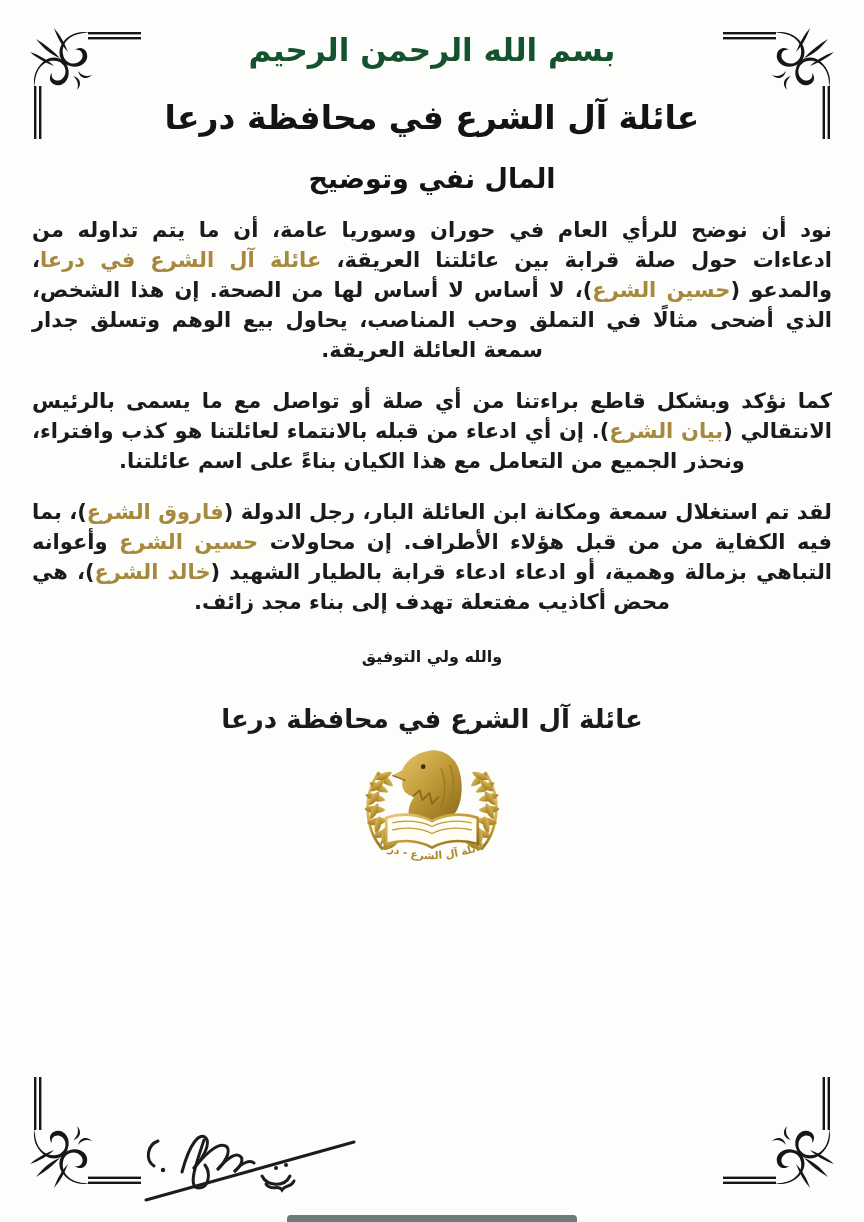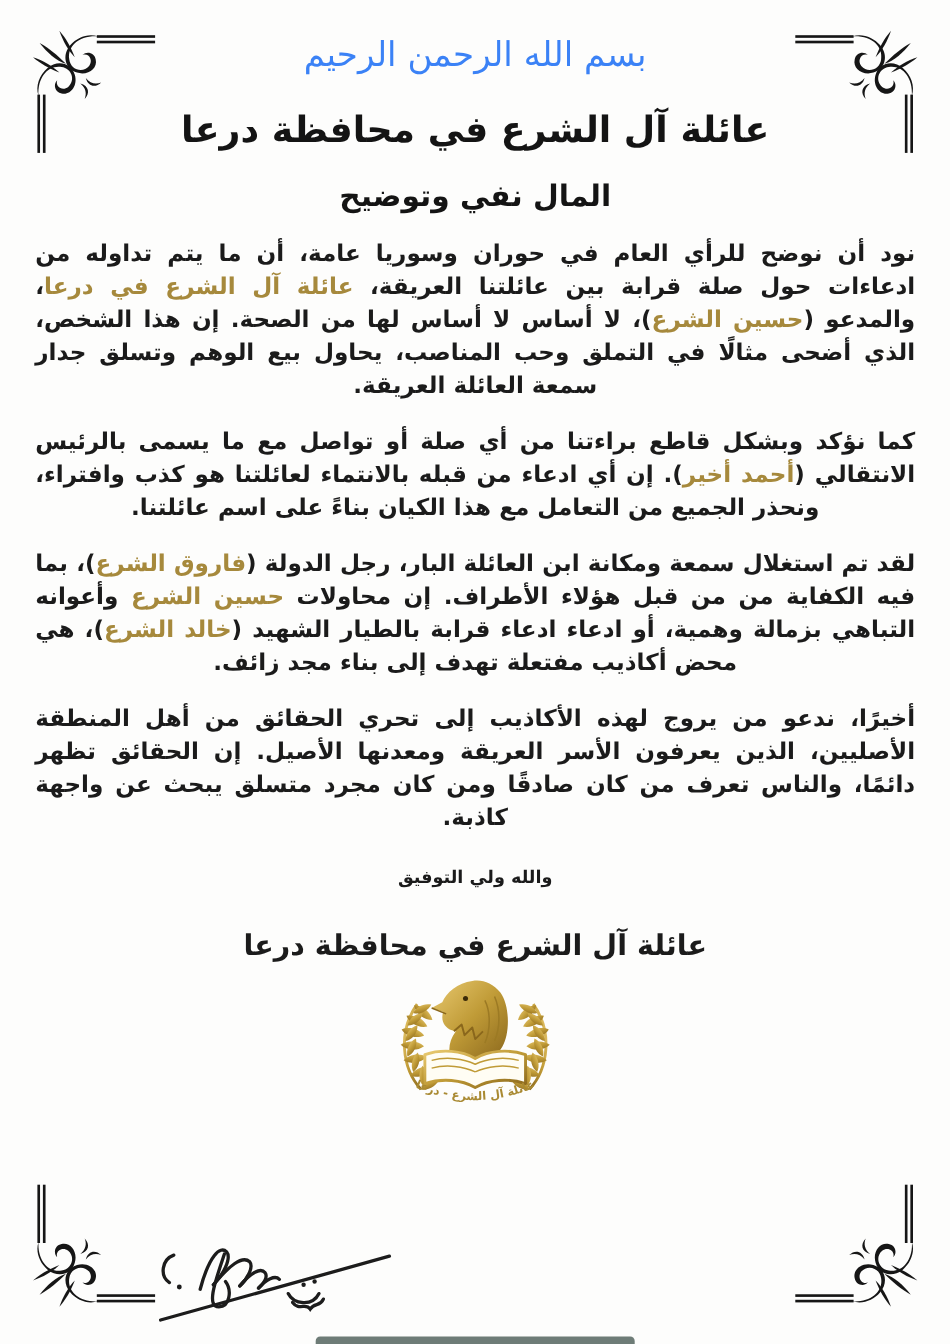--- a/index.html
+++ b/index.html
@@ -13,22 +13,22 @@
   
   .corner{position:absolute;width:118px;height:118px;}
   .corner svg{width:100%;height:100%;display:block;}
   .corner.tl{top:24px;left:26px;}
   .corner.tr{top:24px;right:26px;transform:scaleX(-1);}
   .corner.bl{bottom:30px;left:26px;transform:scaleY(-1);}
   .corner.br{bottom:30px;right:26px;transform:scale(-1,-1);}
   
   .content{position:relative;width:100%;padding-top:16px;text-align:center;}
   .bismillah{
-    font-size:31px;font-weight:normal;letter-spacing:1px;
-    padding:16px 0 14px 0;color:#3b82f6;
+    font-size:31px;font-weight:bold;letter-spacing:1px;
+    padding:16px 0 14px 0;color:#14532d;
   }
   .title1{font-size:33px;font-weight:bold;margin:16px auto 0;color:#141414;}
   .title2{font-size:33px;font-weight:bold;margin:20px auto 0;color:#141414;}
   .subtitle{font-size:27px;font-weight:bold;margin:26px auto 0;color:#141414;}
   .paras{width:800px;margin:1px auto 0;}
   .para{
     margin:21px auto 0;font-size:21px;font-weight:bold;line-height:1.43;
     text-align:justify;text-align-last:center;color:var(--text,#1b1b1b);
   }
   .para .gold{color:var(--gold,#a6893c);}
@@ -91,23 +91,22 @@
       </svg>
   </div>
 
   <div class="content">
     <div class="bismillah">بسم الله الرحمن الرحيم</div>
     <div class="title1">عائلة آل الشرع في محافظة درعا</div>
     <div class="subtitle">المال نفي وتوضيح</div>
 
     <div class="paras">
         <p class="para"><span>نود أن نوضح للرأي العام في حوران وسوريا عامة، أن ما يتم تداوله من ادعاءات حول صلة قرابة بين عائلتنا العريقة، </span><span class="gold">عائلة آل الشرع في درعا</span><span>، والمدعو (</span><span class="gold">حسين الشرع</span><span>)، لا أساس لا أساس لها من الصحة. إن هذا الشخص، الذي أضحى مثالًا في التملق وحب المناصب، يحاول بيع الوهم وتسلق جدار سمعة العائلة العريقة.</span></p>
-        <p class="para"><span>كما نؤكد وبشكل قاطع براءتنا من أي صلة أو تواصل مع ما يسمى بالرئيس الانتقالي (</span><span class="gold">أحمد أخير</span><span>). إن أي ادعاء من قبله بالانتماء لعائلتنا هو كذب وافتراء، ونحذر الجميع من التعامل مع هذا الكيان بناءً على اسم عائلتنا.</span></p>
+        <p class="para"><span>كما نؤكد وبشكل قاطع براءتنا من أي صلة أو تواصل مع ما يسمى بالرئيس الانتقالي (</span><span class="gold">بيان الشرع</span><span>). إن أي ادعاء من قبله بالانتماء لعائلتنا هو كذب وافتراء، ونحذر الجميع من التعامل مع هذا الكيان بناءً على اسم عائلتنا.</span></p>
         <p class="para"><span>لقد تم استغلال سمعة ومكانة ابن العائلة البار، رجل الدولة (</span><span class="gold">فاروق الشرع</span><span>)، بما فيه الكفاية من من قبل هؤلاء الأطراف. إن محاولات </span><span class="gold">حسين الشرع</span><span> وأعوانه التباهي بزمالة وهمية، أو ادعاء ادعاء قرابة بالطيار الشهيد (</span><span class="gold">خالد الشرع</span><span>)، هي محض أكاذيب مفتعلة تهدف إلى بناء مجد زائف.</span></p>
-        <p class="para"><span>أخيرًا، ندعو من يروج لهذه الأكاذيب إلى تحري الحقائق من أهل المنطقة الأصليين، الذين يعرفون الأسر العريقة ومعدنها الأصيل. إن الحقائق تظهر دائمًا، والناس تعرف من كان صادقًا ومن كان مجرد متسلق يبحث عن واجهة كاذبة.</span></p>
       </div>
 
     <div class="closing">والله ولي التوفيق</div>
     <div class="signatory">عائلة آل الشرع في محافظة درعا</div>
 
     <div class="crest">
       <svg viewBox="0 0 200 150">
         <defs>
           <linearGradient id="gold" x1="0" y1="0" x2="1" y2="1">
             <stop offset="0" stop-color="#e8c970"></stop>

